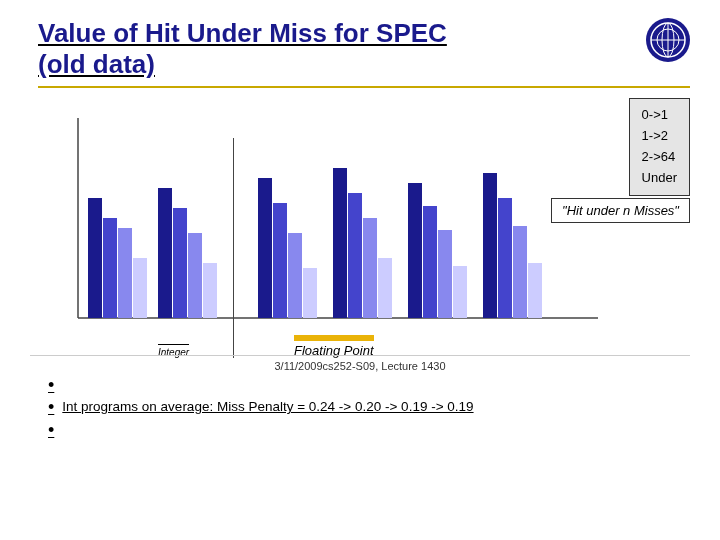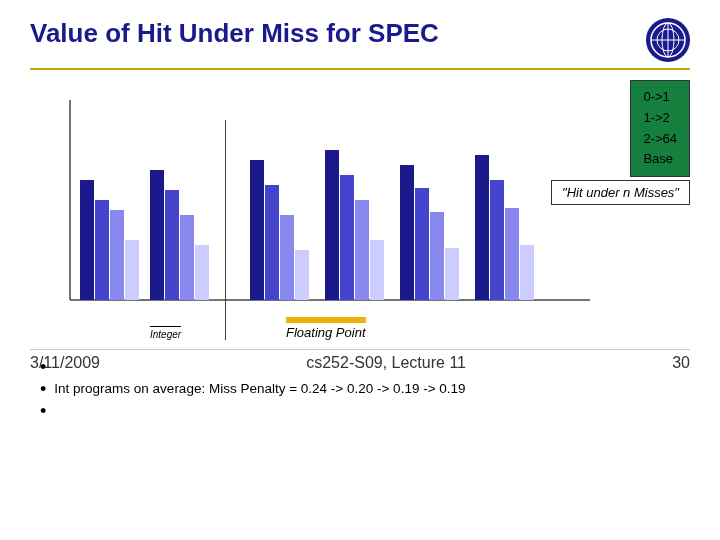--- a/index.html
+++ b/index.html
@@ -11,21 +11,22 @@
       font-size: 14px;
       color: #000;
       overflow: hidden;
       position: relative;
     }
 
     .slide-container {
       width: 720px;
       height: 380px;
       position: relative;
-      padding: 18px 30px 10px 30px;
+      padding: 18px 30px 10px 38px;
+      text-decoration: underline;
     }
 
     
     .header {
       display: flex;
       align-items: flex-start;
       justify-content: space-between;
       border-bottom: 2px solid #c8a800;
       padding-bottom: 6px;
       margin-bottom: 10px;
@@ -69,21 +70,21 @@
 
     
     .legend-box {
       position: absolute;
       top: 0;
       right: 0;
       border: 1px solid #333;
       padding: 6px 12px;
       font-size: 13px;
       line-height: 1.6;
-      background: #15803d;
+      background: #e5e5e5;
     }
 
     
     .hit-under-label {
       position: absolute;
       top: 100px;
       right: 0;
       border: 1px solid #333;
       padding: 4px 10px;
       font-size: 13px;
@@ -140,56 +141,57 @@
       flex-shrink: 0;
     }
 
     
     .footer {
       position: absolute;
       bottom: 8px;
       left: 30px;
       right: 30px;
       display: flex;
-      justify-content: space-between;
-      font-size: 16px;
+      justify-content: center;
+      font-size: 11px;
       color: #333;
       border-top: 1px solid #ccc;
       padding-top: 4px;
     }
   </style>
 </head>
 <body>
 
 <div class="slide-container">
 
   <div class="header">
     <div class="title">
       <span>Value of Hit Under Miss for SPEC</span><br>
+      <span>(old data)</span>
     </div>
     <div class="logo">
       <svg viewBox="0 0 36 36" xmlns="http://www.w3.org/2000/svg">
         <circle cx="18" cy="18" r="17" fill="none" stroke="#fff" stroke-width="1.5"></circle>
         <circle cx="18" cy="18" r="11" fill="none" stroke="#fff" stroke-width="1"></circle>
         <ellipse cx="18" cy="18" rx="6" ry="17" fill="none" stroke="#fff" stroke-width="1"></ellipse>
         <line x1="1" y1="18" x2="35" y2="18" stroke="#fff" stroke-width="1"></line>
         <line x1="18" y1="1" x2="18" y2="35" stroke="#fff" stroke-width="1"></line>
       </svg>
     </div>
   </div>
 
   <div class="content-area">
 
     <div class="chart-region">
 
       <div class="legend-box">
         <div>0-&gt;1</div>
         <div>1-&gt;2</div>
         <div>2-&gt;64</div>
-        <div>Base</div>
+        <div>Under</div>
       </div>
 
       <div class="hit-under-label">"Hit under n Misses"</div>
 
       <div class="v-line"></div>
 
       <svg width="590" height="220" style="position:absolute; bottom:30px; left:0;">
 
         <line x1="40" y1="0" x2="40" y2="200" stroke="#444" stroke-width="1.5"></line>
 
@@ -241,17 +243,17 @@
       </div>
       <div class="bullet-item">
         <span class="bullet-dot">•</span>
       </div>
     </div>
 
   </div>
 
   <div class="footer">
     <span>3/11/2009</span>
-    <span>cs252-S09, Lecture 11</span>
+    <span>cs252-S09, Lecture 14</span>
     <span>30</span>
   </div>
 
 </div>
 
 </body></html>

